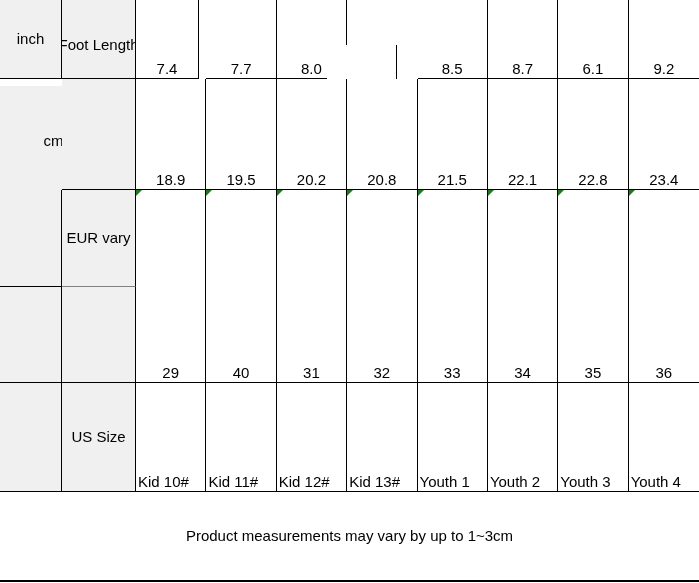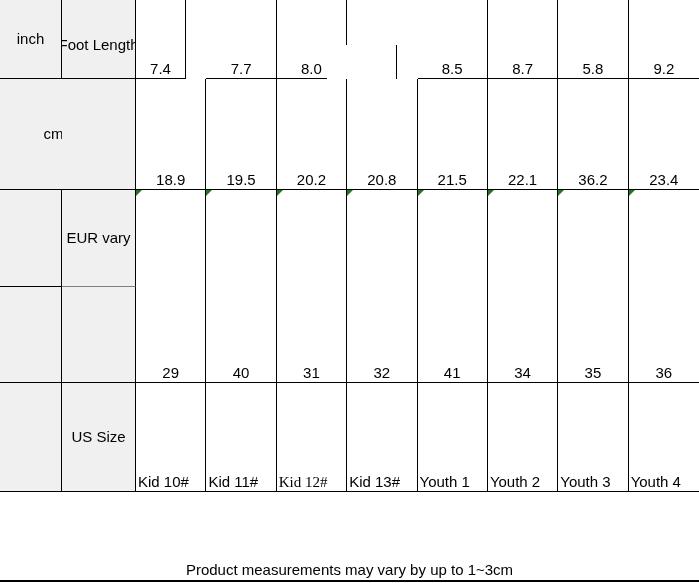--- a/index.html
+++ b/index.html
@@ -91,36 +91,35 @@
   
   #footer-note {
     position: absolute;
     left: 0;
     top: 528px;
     width: 699px;
     height: 54px;
     box-sizing: border-box;
     border-bottom: 2px solid #000000;
     display: flex;
-    align-items: flex-end;
     justify-content: center;
     font-size: 15px;
     line-height: 1.1;
     padding-bottom: 2px;
   }
 </style>
 </head>
 <body>
 
 <div id="size-table">
 
   <div class="cell hdr" style="left:0px;  top:0px;   width:62px; height:79px;">
     <span>inch</span>
   </div>
-  <div class="cell hdr" style="left:0px;  top:79px;  width:82px; height:111px;padding-left:26px;">
+  <div class="cell hdr" style="left:0px;  top:86px;  width:82px; height:111px;padding-left:26px;">
     <span>cm</span>
   </div>
   <div class="cell hdr" style="left:0px;  top:190px; width:62px; height:97px;">
     <span></span>
   </div>
   <div class="cell hdr" style="left:0px;  top:287px; width:62px; height:96px;">
     <span></span>
   </div>
   <div class="cell hdr" style="left:0px;  top:383px; width:62px; height:109px;">
     <span></span>
@@ -136,40 +135,40 @@
     <span>EUR vary</span>
   </div>
   <div class="cell hdr" style="left:62px; top:287px; width:74px; height:96px;">
     <span></span>
   </div>
   <div class="cell hdr" style="left:62px; top:383px; width:74px; height:109px;">
     <span>US Size</span>
   </div>
 
   <div id="data-grid">
-      <div class="cell data" style="left: 136px; top: 0px; width: 50px; height: 79px;">
+      <div class="cell data" style="left: 136px; top: 0px; width: 63px; height: 79px;">
         <span>7.4</span>
       </div>
       <div class="cell data" style="left: 206.375px; top: 0px; width: 70.375px; height: 79px;">
         <span>7.7</span>
       </div>
       <div class="cell data" style="left: 276.75px; top: 0px; width: 70.375px; height: 79px;">
         <span>8.0</span>
       </div>
       <div class="cell data" style="left: 327px; top: 0px; width: 70.375px; height: 102px; margin-top: 45px;">
         <span>8.2</span>
       </div>
       <div class="cell data" style="left: 417.5px; top: 0px; width: 70.375px; height: 79px;">
         <span>8.5</span>
       </div>
       <div class="cell data" style="left: 487.875px; top: 0px; width: 70.375px; height: 79px;">
         <span>8.7</span>
       </div>
       <div class="cell data" style="left: 558.25px; top: 0px; width: 70.375px; height: 79px;">
-        <span>5.8</span>
+        <span>6.1</span>
       </div>
       <div class="cell data last-col" style="left: 628.625px; top: 0px; width: 70.375px; height: 79px;">
         <span>9.2</span>
       </div>
       <div class="cell data" style="left: 136px; top: 79px; width: 70.375px; height: 111px;">
         <span>18.9</span>
       </div>
       <div class="cell data" style="left: 206.375px; top: 79px; width: 70.375px; height: 111px;">
         <span>19.5</span>
       </div>
@@ -179,56 +178,56 @@
       <div class="cell data" style="left: 347.125px; top: 79px; width: 70.375px; height: 111px;">
         <span>20.8</span>
       </div>
       <div class="cell data" style="left: 417.5px; top: 79px; width: 70.375px; height: 111px;">
         <span>21.5</span>
       </div>
       <div class="cell data" style="left: 487.875px; top: 79px; width: 70.375px; height: 111px;">
         <span>22.1</span>
       </div>
       <div class="cell data" style="left: 558.25px; top: 79px; width: 70.375px; height: 111px;">
-        <span>36.2</span>
+        <span>22.8</span>
       </div>
       <div class="cell data last-col" style="left: 628.625px; top: 79px; width: 70.375px; height: 111px;">
         <span>23.4</span>
       </div>
       <div class="cell data marked" style="left: 136px; top: 190px; width: 70.375px; height: 193px;">
         <span>29</span>
       </div>
       <div class="cell data marked" style="left: 206.375px; top: 190px; width: 70.375px; height: 193px;">
         <span>40</span>
       </div>
       <div class="cell data marked" style="left: 276.75px; top: 190px; width: 70.375px; height: 193px;">
         <span>31</span>
       </div>
       <div class="cell data marked" style="left: 347.125px; top: 190px; width: 70.375px; height: 193px;">
         <span>32</span>
       </div>
       <div class="cell data marked" style="left: 417.5px; top: 190px; width: 70.375px; height: 193px;">
-        <span>41</span>
+        <span>33</span>
       </div>
       <div class="cell data marked" style="left: 487.875px; top: 190px; width: 70.375px; height: 193px;">
         <span>34</span>
       </div>
       <div class="cell data marked" style="left: 558.25px; top: 190px; width: 70.375px; height: 193px;">
         <span>35</span>
       </div>
       <div class="cell data marked last-col" style="left: 628.625px; top: 190px; width: 70.375px; height: 193px;">
         <span>36</span>
       </div>
       <div class="cell data align-left" style="left: 136px; top: 383px; width: 70.375px; height: 109px;">
         <span>Kid 10#</span>
       </div>
       <div class="cell data align-left" style="left: 206.375px; top: 383px; width: 70.375px; height: 109px;">
         <span>Kid 11#</span>
       </div>
-      <div class="cell data align-left" style="left: 276.75px; top: 383px; width: 70.375px; height: 109px; font-family: Liberation Serif, serif;">
+      <div class="cell data align-left" style="left: 276.75px; top: 383px; width: 70.375px; height: 109px;">
         <span>Kid 12#</span>
       </div>
       <div class="cell data align-left" style="left: 347.125px; top: 383px; width: 70.375px; height: 109px;">
         <span>Kid 13#</span>
       </div>
       <div class="cell data align-left" style="left: 417.5px; top: 383px; width: 70.375px; height: 109px;">
         <span>Youth 1</span>
       </div>
       <div class="cell data align-left" style="left: 487.875px; top: 383px; width: 70.375px; height: 109px;">
         <span>Youth 2</span>

